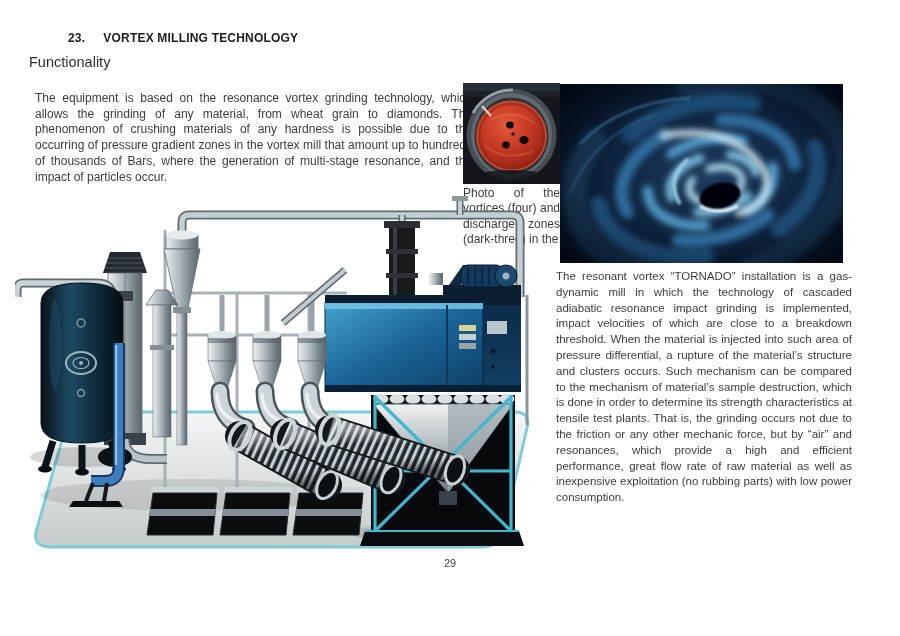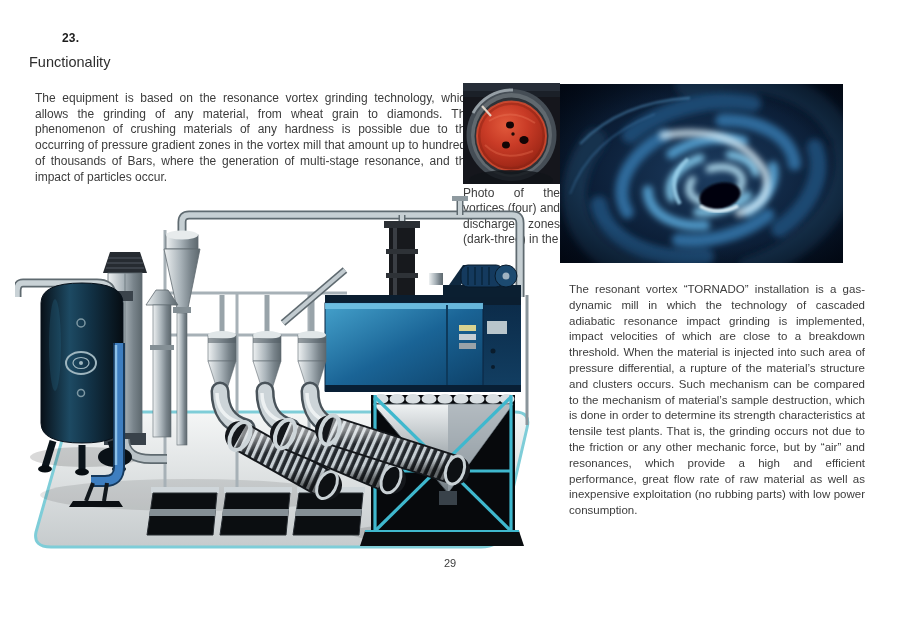--- a/index.html
+++ b/index.html
@@ -1,41 +1,42 @@
 <!DOCTYPE html>
 <html><head>
 <meta charset="utf-8">
 <style>
   html,body{margin:0;padding:0;background:#ffffff;}
   .page{position:relative;width:900px;height:636px;background:#ffffff;overflow:hidden;
         font-family:"Liberation Sans",sans-serif;color:#3c3c3c;}
-  .doc-header{position:absolute;left:62px;top:31px;display:flex;gap:18px;
+  .doc-header{position:absolute;left:68px;top:31px;display:flex;gap:18px;
               font-size:12px;font-weight:bold;color:#1c1c1c;letter-spacing:.2px;}
   .subheading{position:absolute;left:29px;top:54px;margin:0;font-size:14.5px;
               font-weight:400;color:#2e2e2e;text-align:right;}
   .intro{position:absolute;left:23px;top:79px;width:437px;margin:12px;
          font-size:12px;line-height:15.7px;text-align:justify;}
   .photo-fig{position:absolute;left:463px;top:83px;width:97px;height:101px;margin:0;}
   .photo-caption{position:absolute;left:463px;top:186px;width:97px;
                  font-size:12px;line-height:15.4px;text-align:justify;}
   .tornado-fig{position:absolute;left:560px;top:84px;width:283px;height:179px;margin:0;}
-  .tornado-text{position:absolute;left:553px;top:266px;width:296px;margin:16px;
+  .tornado-text{position:absolute;left:553px;top:266px;width:296px;margin:3px;
                 font-size:11.5px;line-height:15.8px;text-align:justify;}
   .installation-fig{position:absolute;left:15px;top:195px;width:533px;height:367px;margin:0;}
   .page-number{position:absolute;left:0;top:557px;width:900px;text-align:center;
                font-size:11px;color:#3c3c3c;}
   figure svg{display:block;width:100%;height:100%;}
 </style>
 </head>
 <body>
 
 <div class="page">
 
   <header class="doc-header">
     <span>23.</span>
+    <span>VORTEX MILLING TECHNOLOGY</span>
   </header>
 
   <h2 class="subheading">Functionality</h2>
 
   <p class="intro">The equipment is based on the resonance vortex grinding technology, which allows the grinding of any material, from wheat grain to diamonds. The phenomenon of crushing materials of any hardness is possible due to the occurring of pressure gradient zones in the vortex mill that amount up to hundreds of thousands of Bars, where the generation of multi-stage resonance, and the impact of particles occur.</p>
 
   <figure class="photo-fig">
     <svg viewBox="0 0 97 101" preserveAspectRatio="none">
       <defs>
         <radialGradient id="redG" cx="0.42" cy="0.34" r="0.78">

